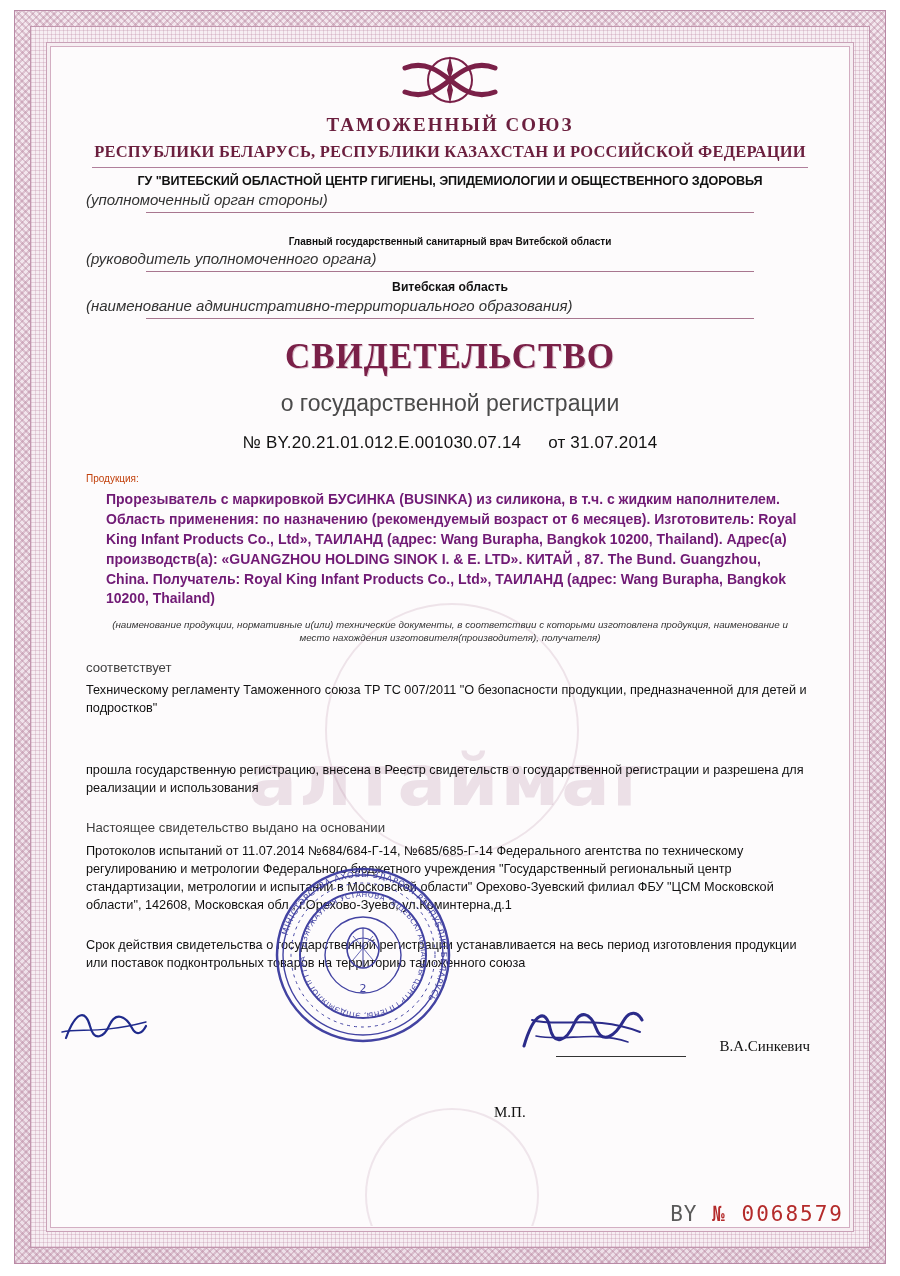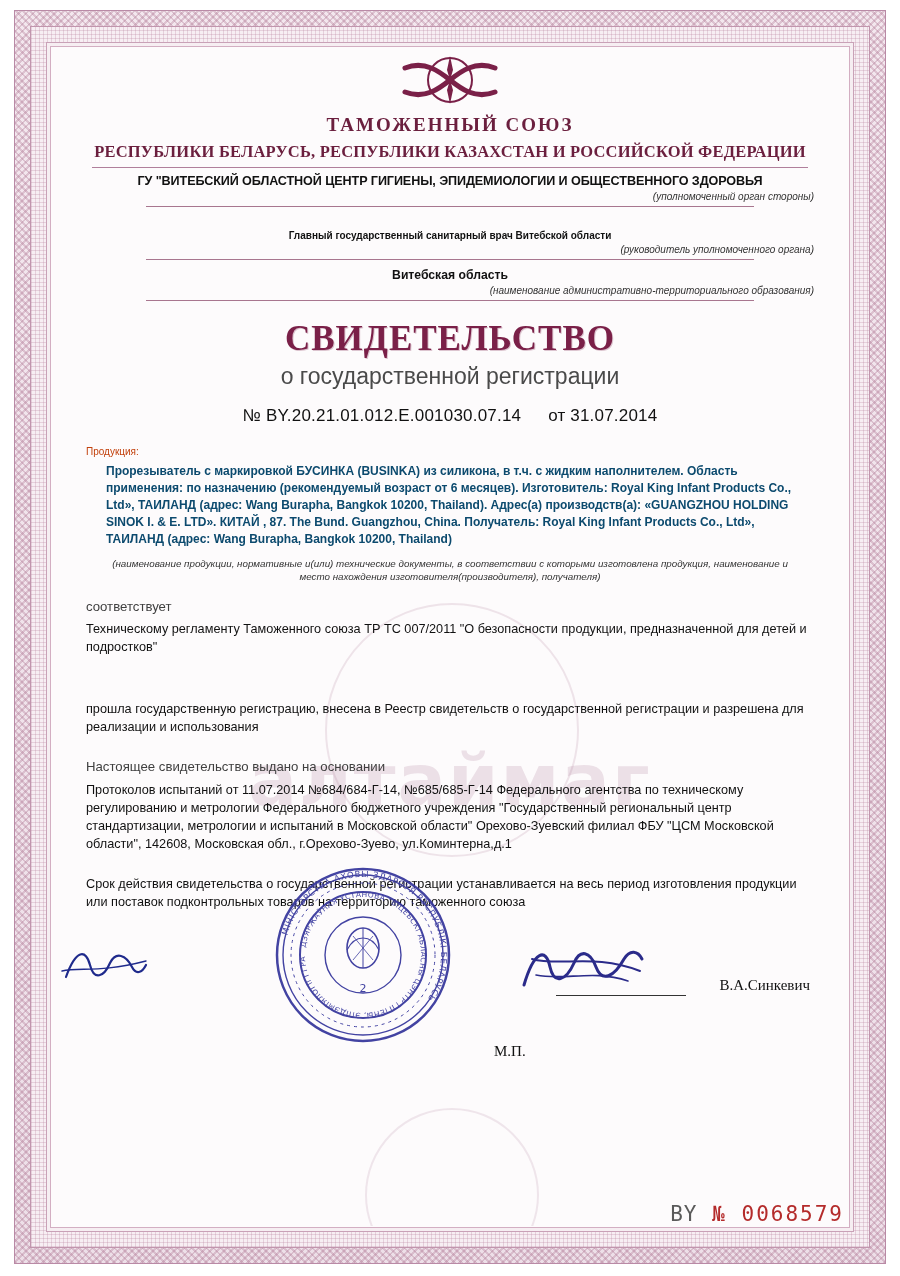--- a/index.html
+++ b/index.html
@@ -125,22 +125,22 @@
   }
   .org {
     text-align: center;
     font-size: 12.6px;
     font-weight: 700;
     color: #111;
     margin-top: 6px;
     letter-spacing: -0.1px;
   }
   .caption {
-    text-align: right;
-    font-size: 10px;
+    text-align: left;
+    font-size: 15px;
     font-style: italic;
     color: #333;
     margin-top: 3px;
   }
   .line-under {
     height: 1px;
     background: #a8768f;
     margin: 4px 60px 0 60px;
   }
   .person {
@@ -165,41 +165,41 @@
     font-size: 35px;
     letter-spacing: 1px;
     color: #7a2048;
     margin-top: 18px;
     text-shadow: 1px 1px 0 rgba(122,32,72,0.25);
   }
   .svid-sub {
     text-align: center;
     font-size: 23px;
     color: #4a4a4a;
-    margin-top: 4px;
+    margin-top: 13px;
     font-family: "Liberation Sans", sans-serif;
   }
   .reg-no {
     text-align: center;
     font-size: 17px;
     color: #111;
     margin-top: 16px;
     letter-spacing: 0.2px;
   }
   .reg-no .date { margin-left: 22px; }
 
   .label-prod {
     font-size: 10px;
     color: #c2410c;
     margin-top: 20px;
   }
   .prod-text {
-    font-size: 12px;
-    font-weight: 700;
-    color: #0c4a6e;
+    font-size: 14px;
+    font-weight: 700;
+    color: #701a75;
     line-height: 1.42;
     margin-top: 6px;
     padding: 0 8px 0 20px;
     text-align: left;
   }
   .prod-caption {
     font-size: 9.8px;
     font-style: italic;
     color: #333;
     text-align: center;

